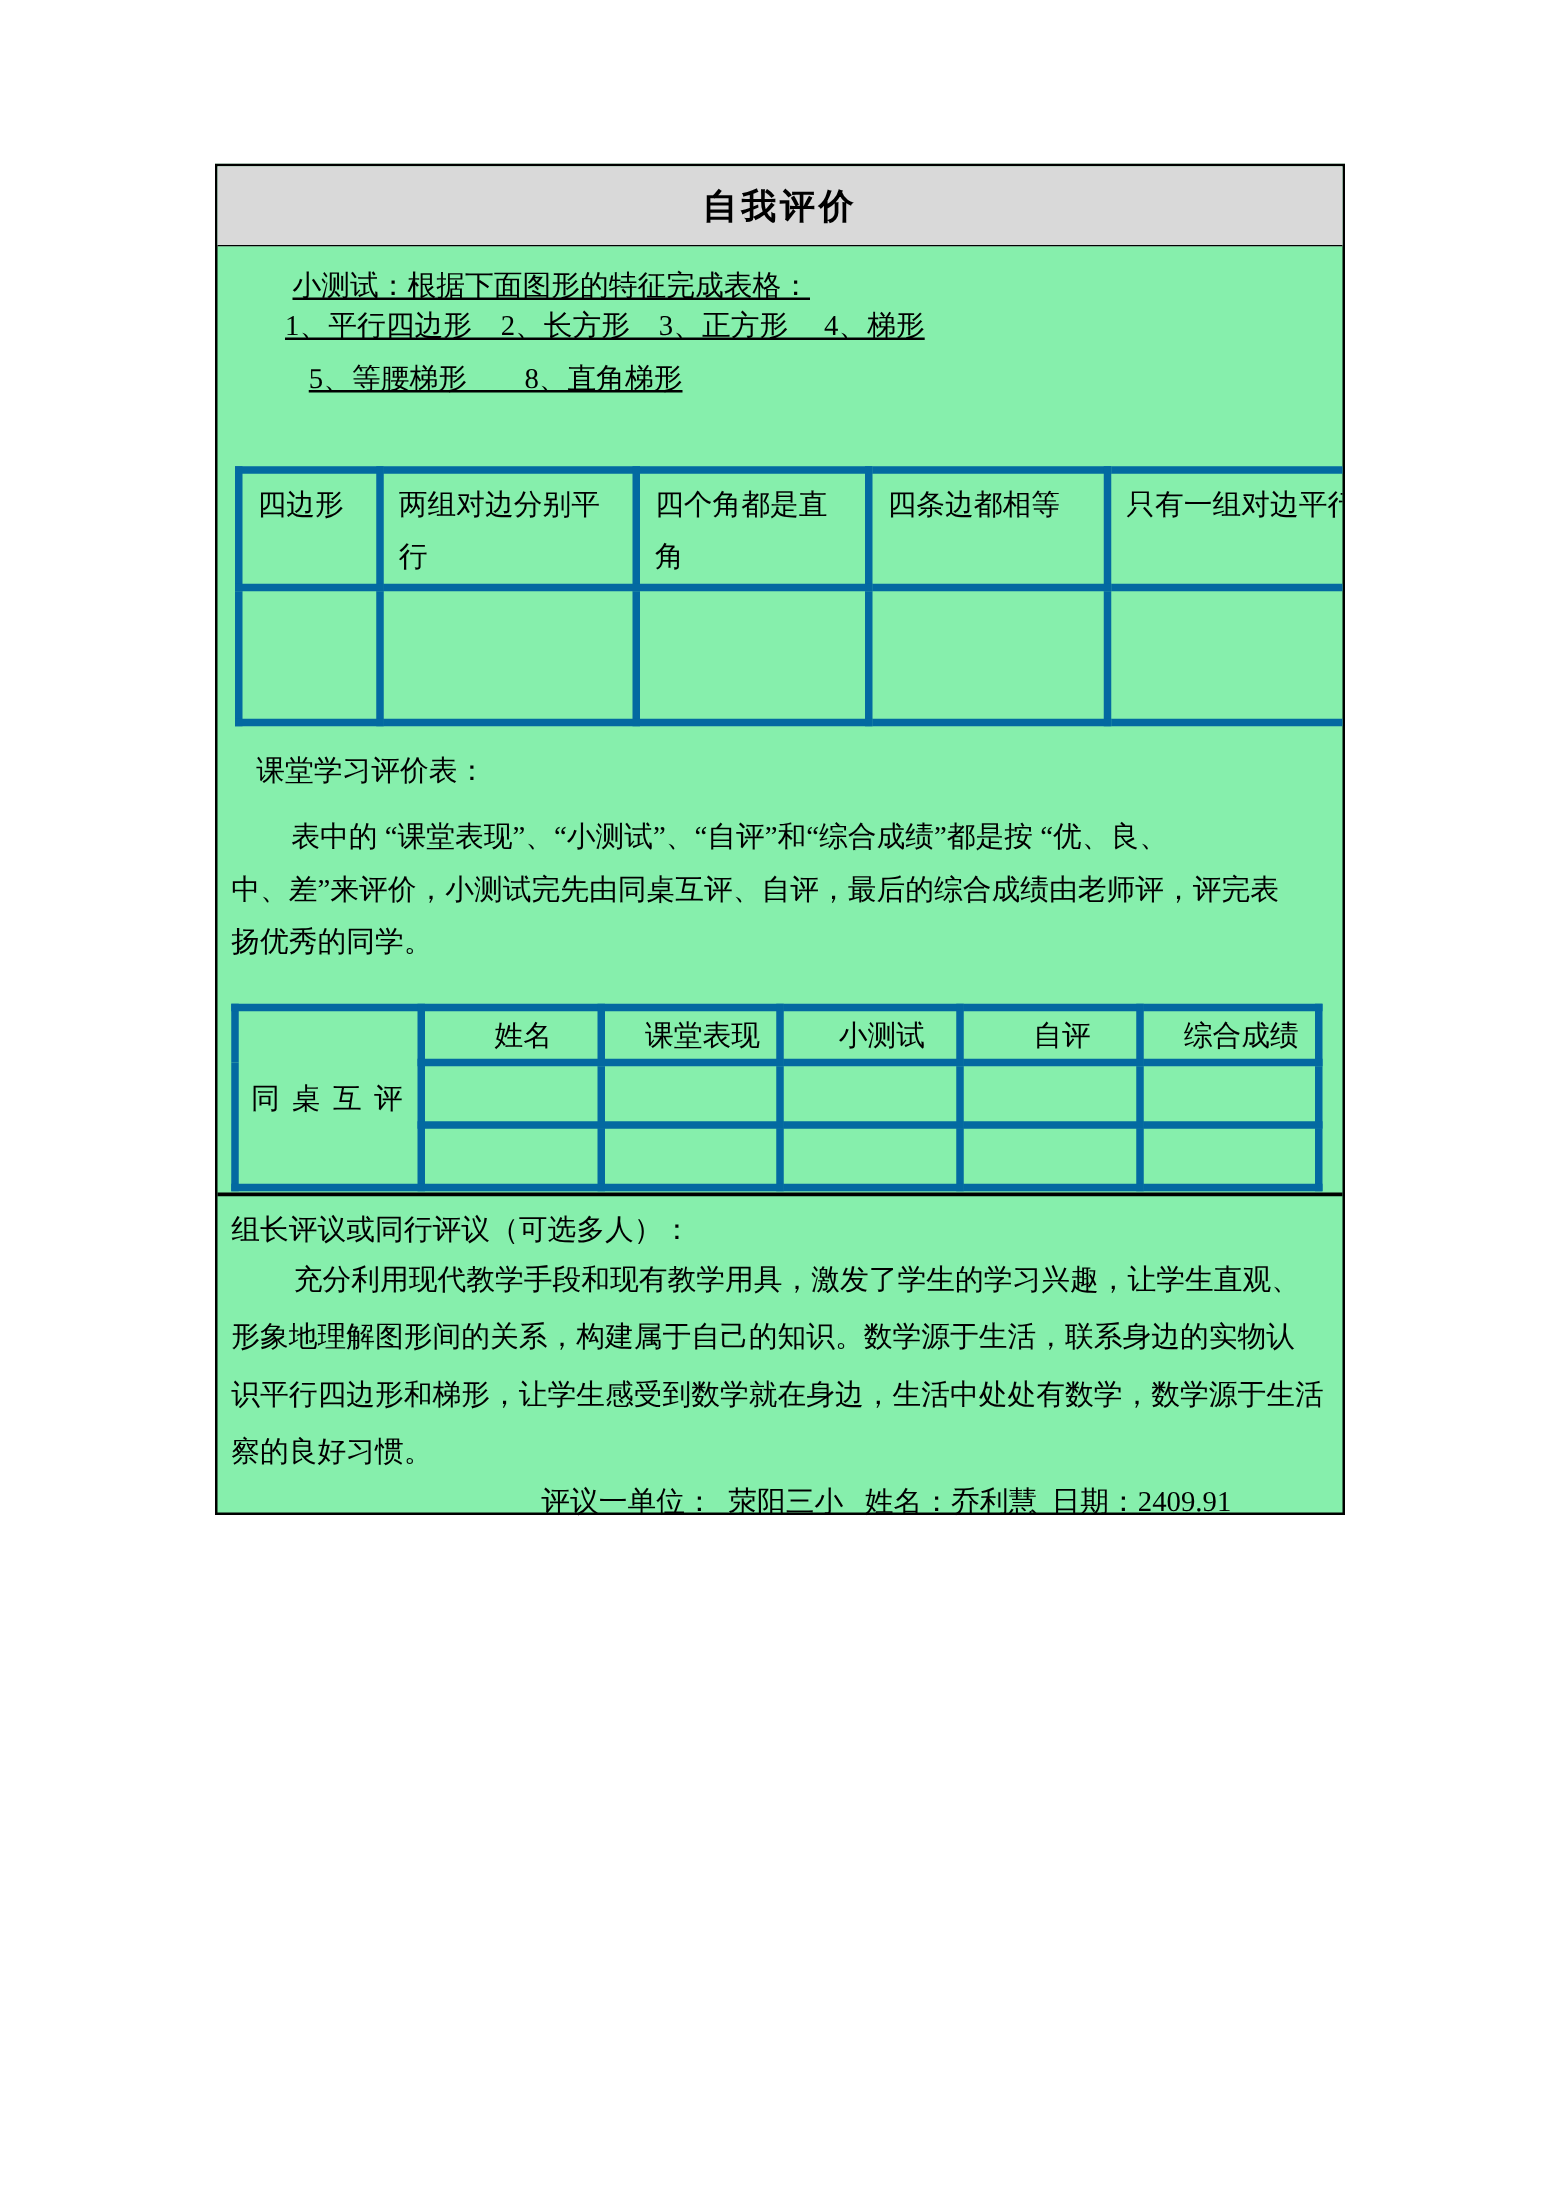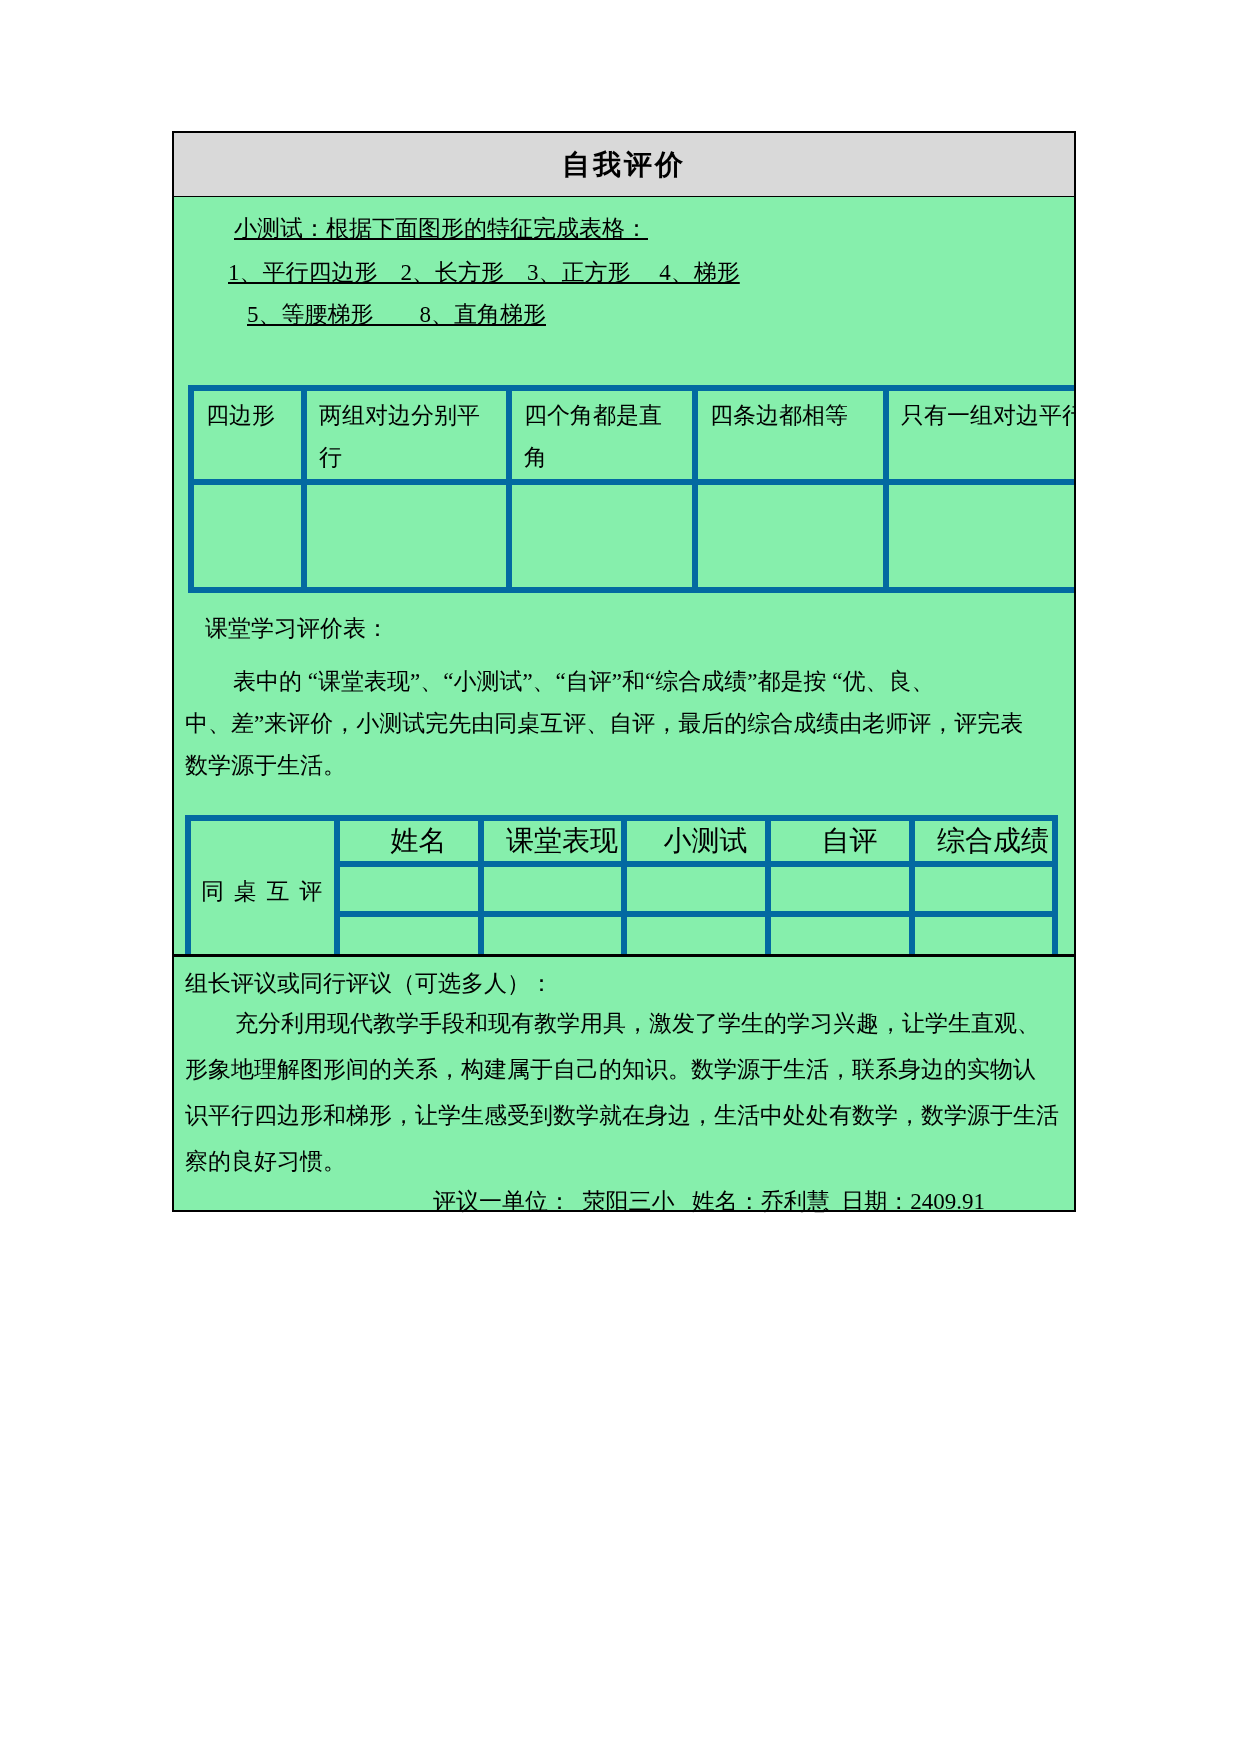--- a/index.html
+++ b/index.html
@@ -18,36 +18,36 @@
     font-size:28px;font-weight:bold;letter-spacing:3px;
   }
   .doc-body{
     height:757px;padding:0 14px;box-sizing:border-box;overflow:hidden;
   }
   .doc-footer{
     border-top:3px solid #000;height:252px;padding:0 14px;box-sizing:border-box;
   }
   .txt{font-size:23px;line-height:32px;white-space:pre-wrap;text-decoration:underline;}
   .p-intro{margin:16px 0 0 46px;}
-  .p-items1{margin:12px 0 0 40px;}
+  .p-items1{margin:0 0 0 40px;}
   .p-items2{margin:10px 0 0 59px;}
   table{border-collapse:collapse;table-layout:fixed;}
   td,th{border:6px solid #0369a1;font-weight:normal;box-sizing:border-box;}
   .shape-table{margin:54px 0 0 0;width:919px;}
   .shape-table th{
     font-size:23px;line-height:42px;text-align:left;vertical-align:top;
     padding:4px 10px 0 12px;white-space:pre-line;height:92px;
   }
   .shape-table td{height:108px;}
   .heading{margin:20px 0 0 17px;font-size:23px;line-height:32px;}
   .para{margin:16px 0 0 -3px;width:934px;}
   .para .line{font-size:23px;line-height:42px;white-space:pre-wrap;}
   .para .indent{text-indent:48px;}
   .peer-table{margin:28px 0 0 -3px;width:867px;}
-  .peer-table th{font-size:28px;text-align:center;height:44px;padding-left:20px;}
+  .peer-table th{font-size:23px;text-align:center;height:44px;padding-left:20px;}
   .peer-table td{height:50px;}
   .peer-table .rowlabel{
     text-align:center;vertical-align:middle;font-size:23px;letter-spacing:2px;
   }
   .foot-heading{margin:12px 0 0 -3px;font-size:23px;line-height:30px;}
   .foot-para{margin:2px 0 0 -3px;width:934px;}
   .foot-para .line{font-size:23px;line-height:46px;white-space:pre-wrap;}
   .foot-para .indent{text-indent:50px;}
   .signature{margin:2px 0 0 245px;font-size:23px;line-height:30px;white-space:pre-wrap;}
 </style>
@@ -92,21 +92,21 @@
         <td></td>
       </tr>
     </tbody>
       </table>
 
     <div class="heading">课堂学习评价表：</div>
 
     <div class="para">
       <div class="line indent">表中的 “课堂表现”、“小测试”、“自评”和“综合成绩”都是按 “优、良、</div>
       <div class="line">中、差”来评价，小测试完先由同桌互评、自评，最后的综合成绩由老师评，评完表</div>
-      <div class="line">数学源于生活。</div>
+      <div class="line">扬优秀的同学。</div>
     </div>
 
     <table class="peer-table">
       <colgroup>
         <col style="width:149px">
           <col style="width:144px">
           <col style="width:143px">
         <col style="width:144px">
           <col style="width:144px">
           <col style="width:143px">

